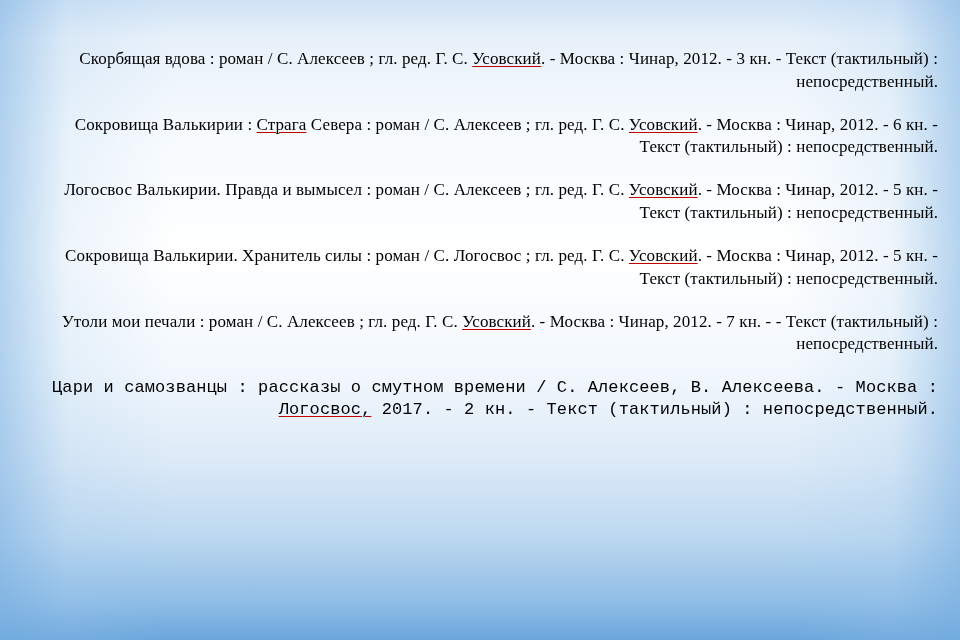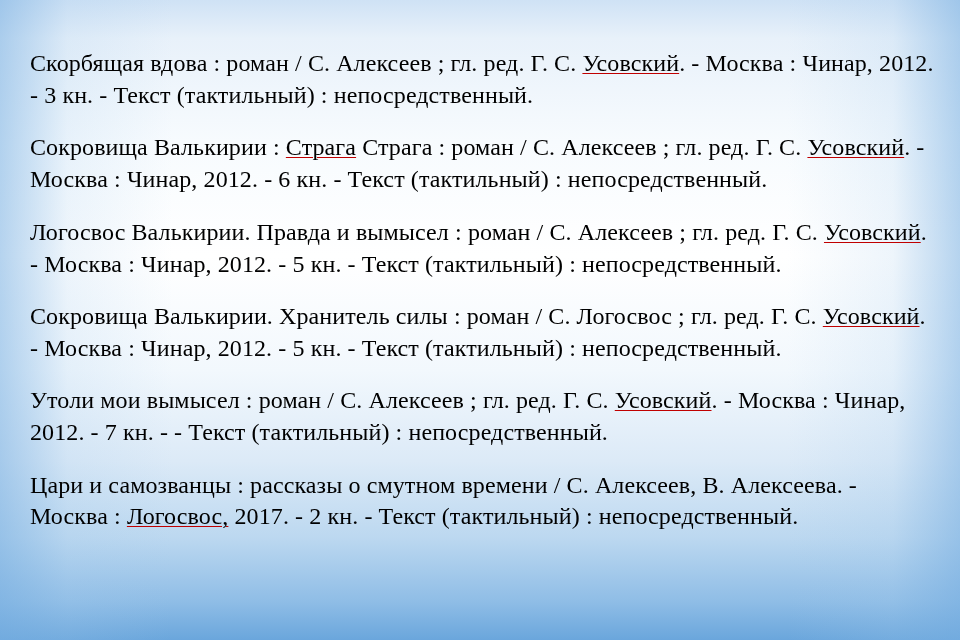--- a/index.html
+++ b/index.html
@@ -44,43 +44,44 @@
       rgba(120,175,225,0.55) 100%);
     pointer-events: none;
   }
   .content {
     position: absolute;
     left: 30px;
     top: 48px;
     width: 908px;
   }
   .entry {
-    font-size: 24px;
+    font-size: 17px;
     line-height: 1.33;
     color: #000000;
     margin: 0 0 20.5px 0;
-    text-align: left;
+    text-align: right;
     letter-spacing: 0.1px;
   }
   .entry:last-child {
     margin-bottom: 0;
+    font-family: Liberation Mono, monospace;
   }
   .sp {
     text-decoration: underline;
     text-decoration-color: #c00000;
     text-decoration-thickness: 1px;
     text-underline-offset: 1.5px;
   }
 </style>
 </head>
 <body>
 
 <div class="slide">
   <div class="content">
 
   <p class="entry"><span>Скорбящая вдова : роман / С.  Алексеев ; гл. ред. Г. С. </span><span class="sp">Усовский</span><span>. - Москва : Чинар, 2012. - 3 кн. - Текст (тактильный) : непосредственный.</span></p>
-      <p class="entry"><span>Сокровища Валькирии : </span><span class="sp">Страга</span><span> Страга : роман / С.  Алексеев ; гл. ред. Г. С. </span><span class="sp">Усовский</span><span>. - Москва : Чинар, 2012. - 6 кн. - Текст (тактильный) : непосредственный.</span></p>
+      <p class="entry"><span>Сокровища Валькирии : </span><span class="sp">Страга</span><span> Севера : роман / С.  Алексеев ; гл. ред. Г. С. </span><span class="sp">Усовский</span><span>. - Москва : Чинар, 2012. - 6 кн. - Текст (тактильный) : непосредственный.</span></p>
       <p class="entry"><span>Логосвос Валькирии. Правда и вымысел : роман / С.  Алексеев ; гл. ред. Г. С. </span><span class="sp">Усовский</span><span>. - Москва : Чинар, 2012. - 5 кн. - Текст (тактильный) : непосредственный.</span></p>
       <p class="entry"><span>Сокровища Валькирии. Хранитель силы : роман / С.  Логосвос ; гл. ред. Г. С. </span><span class="sp">Усовский</span><span>. - Москва : Чинар, 2012. - 5 кн. - Текст (тактильный) : непосредственный.</span></p>
-      <p class="entry"><span>Утоли мои вымысел : роман / С.  Алексеев ; гл. ред. Г. С. </span><span class="sp">Усовский</span><span>. - Москва : Чинар, 2012. - 7 кн. - - Текст (тактильный) : непосредственный.</span></p>
+      <p class="entry"><span>Утоли мои печали : роман / С.  Алексеев ; гл. ред. Г. С. </span><span class="sp">Усовский</span><span>. - Москва : Чинар, 2012. - 7 кн. - - Текст (тактильный) : непосредственный.</span></p>
       <p class="entry"><span>Цари и самозванцы : рассказы о смутном времени  / С. Алексеев, В. Алексеева. - Москва : </span><span class="sp">Логосвос,</span><span> 2017. - 2 кн. - Текст (тактильный) : непосредственный.</span></p>
     </div>
 </div>
 
 </body></html>

